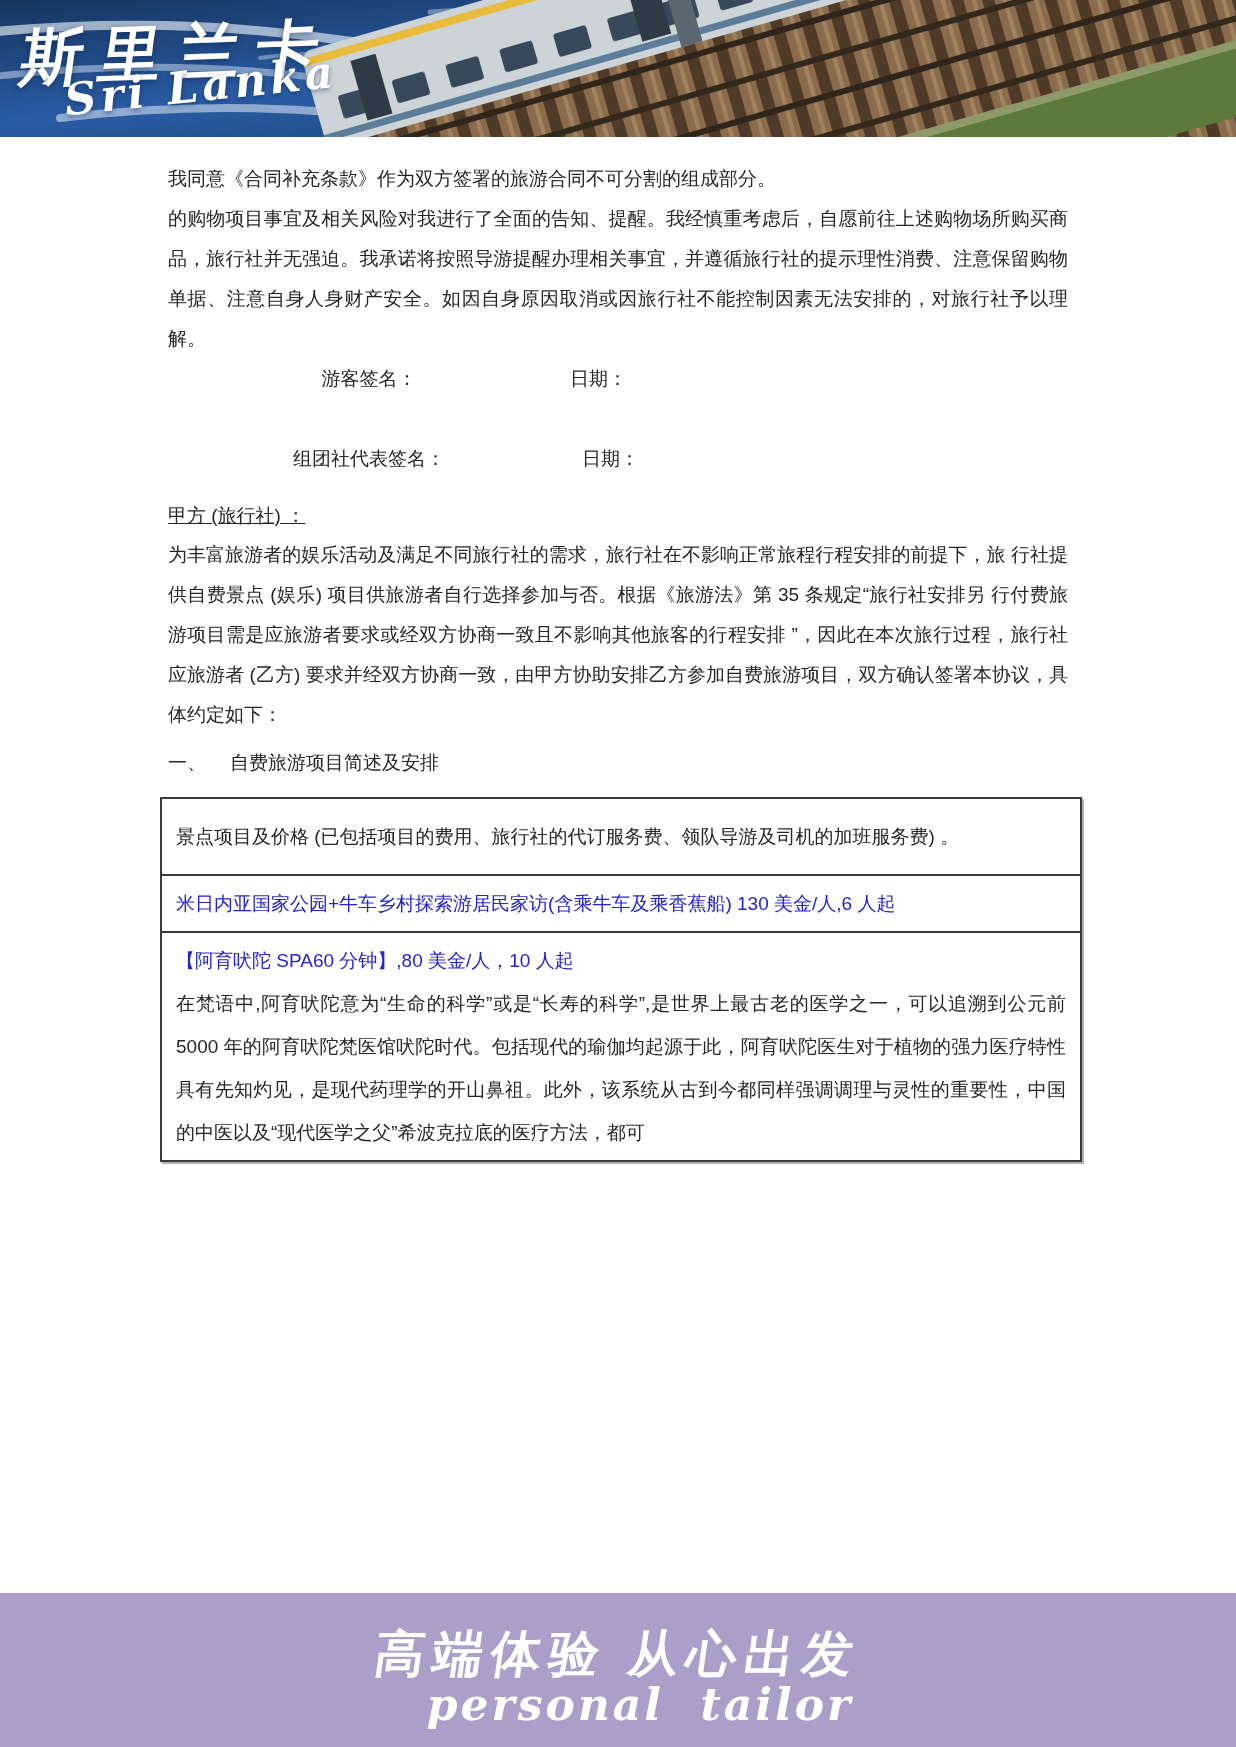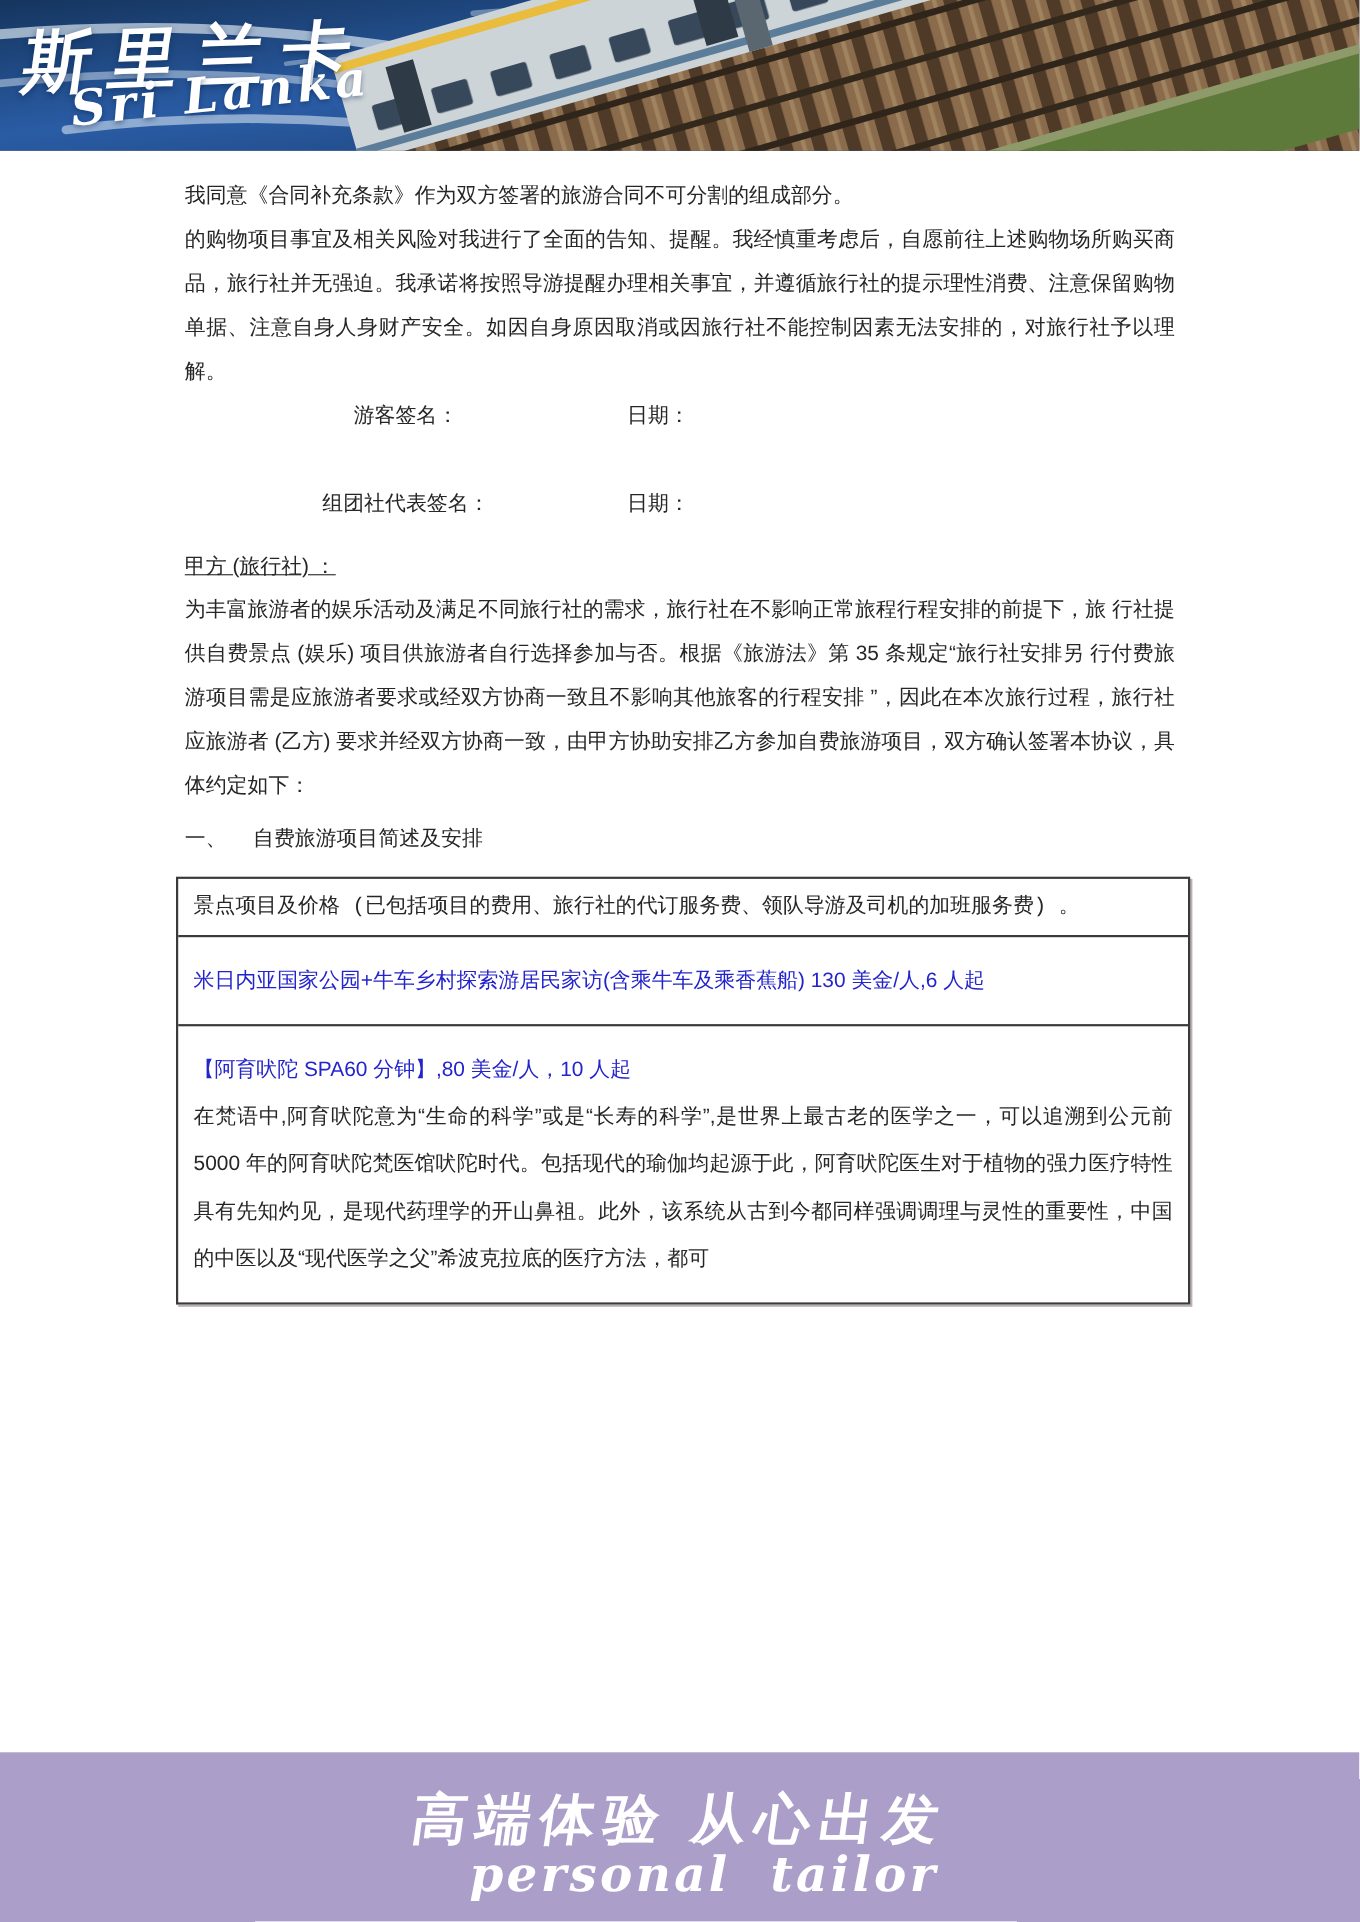--- a/index.html
+++ b/index.html
@@ -43,47 +43,47 @@
   }
   
   .content{padding:16px 168px 0 168px;}
   .para{
     font-size:19px;line-height:40px;
     text-align:justify;margin:0;
   }
   .para-agree{margin-top:6px;}
   .sig-row{display:flex;font-size:19px;line-height:40px;text-align:center;}
   .sig-row.first{margin-top:0;}
-  .sig-row.second{margin-top:40px;}
+  .sig-row.second{margin-top:40px;gap:12px;}
   .sig-left{width:402px;flex:0 0 402px;}
   .agreement-title{
     margin-top:112px;
     font-size:22px;font-weight:700;
     text-align:center;line-height:40px;
   }
   .party-line{font-size:19px;line-height:38px;margin-top:18px;text-decoration:underline;}
   .intro{margin-top:0;}
   .item-heading{
     display:flex;font-size:19px;line-height:40px;margin-top:8px;
   }
   .item-num{width:62px;flex:0 0 62px;}
   
   .fee-table{
     margin:14px 0 0 -8px;
     width:918px;
     border:2px solid #3a3a3a;
     box-shadow:2px 2px 0 #b9aeb4;
   }
   .fee-row{
-    padding:18px 14px;
+    padding:6px 14px;
     font-size:19px;line-height:43px;
     text-align:justify;
   }
   .fee-row + .fee-row{border-top:2px solid #3a3a3a;}
-  .fee-row-header{padding:4px 14px;font-family:Liberation Mono, monospace;}
+  .fee-row-header{padding:16px 14px;}
   .blue-line{color:#2424cc;}
   .fee-desc{margin:0;}
   
   .footer{
     position:absolute;left:0;bottom:0;
     width:1236px;height:154px;
     background:#ab9fc9;
     text-align:center;color:#ffffff;
   }
   .footer-cn{

